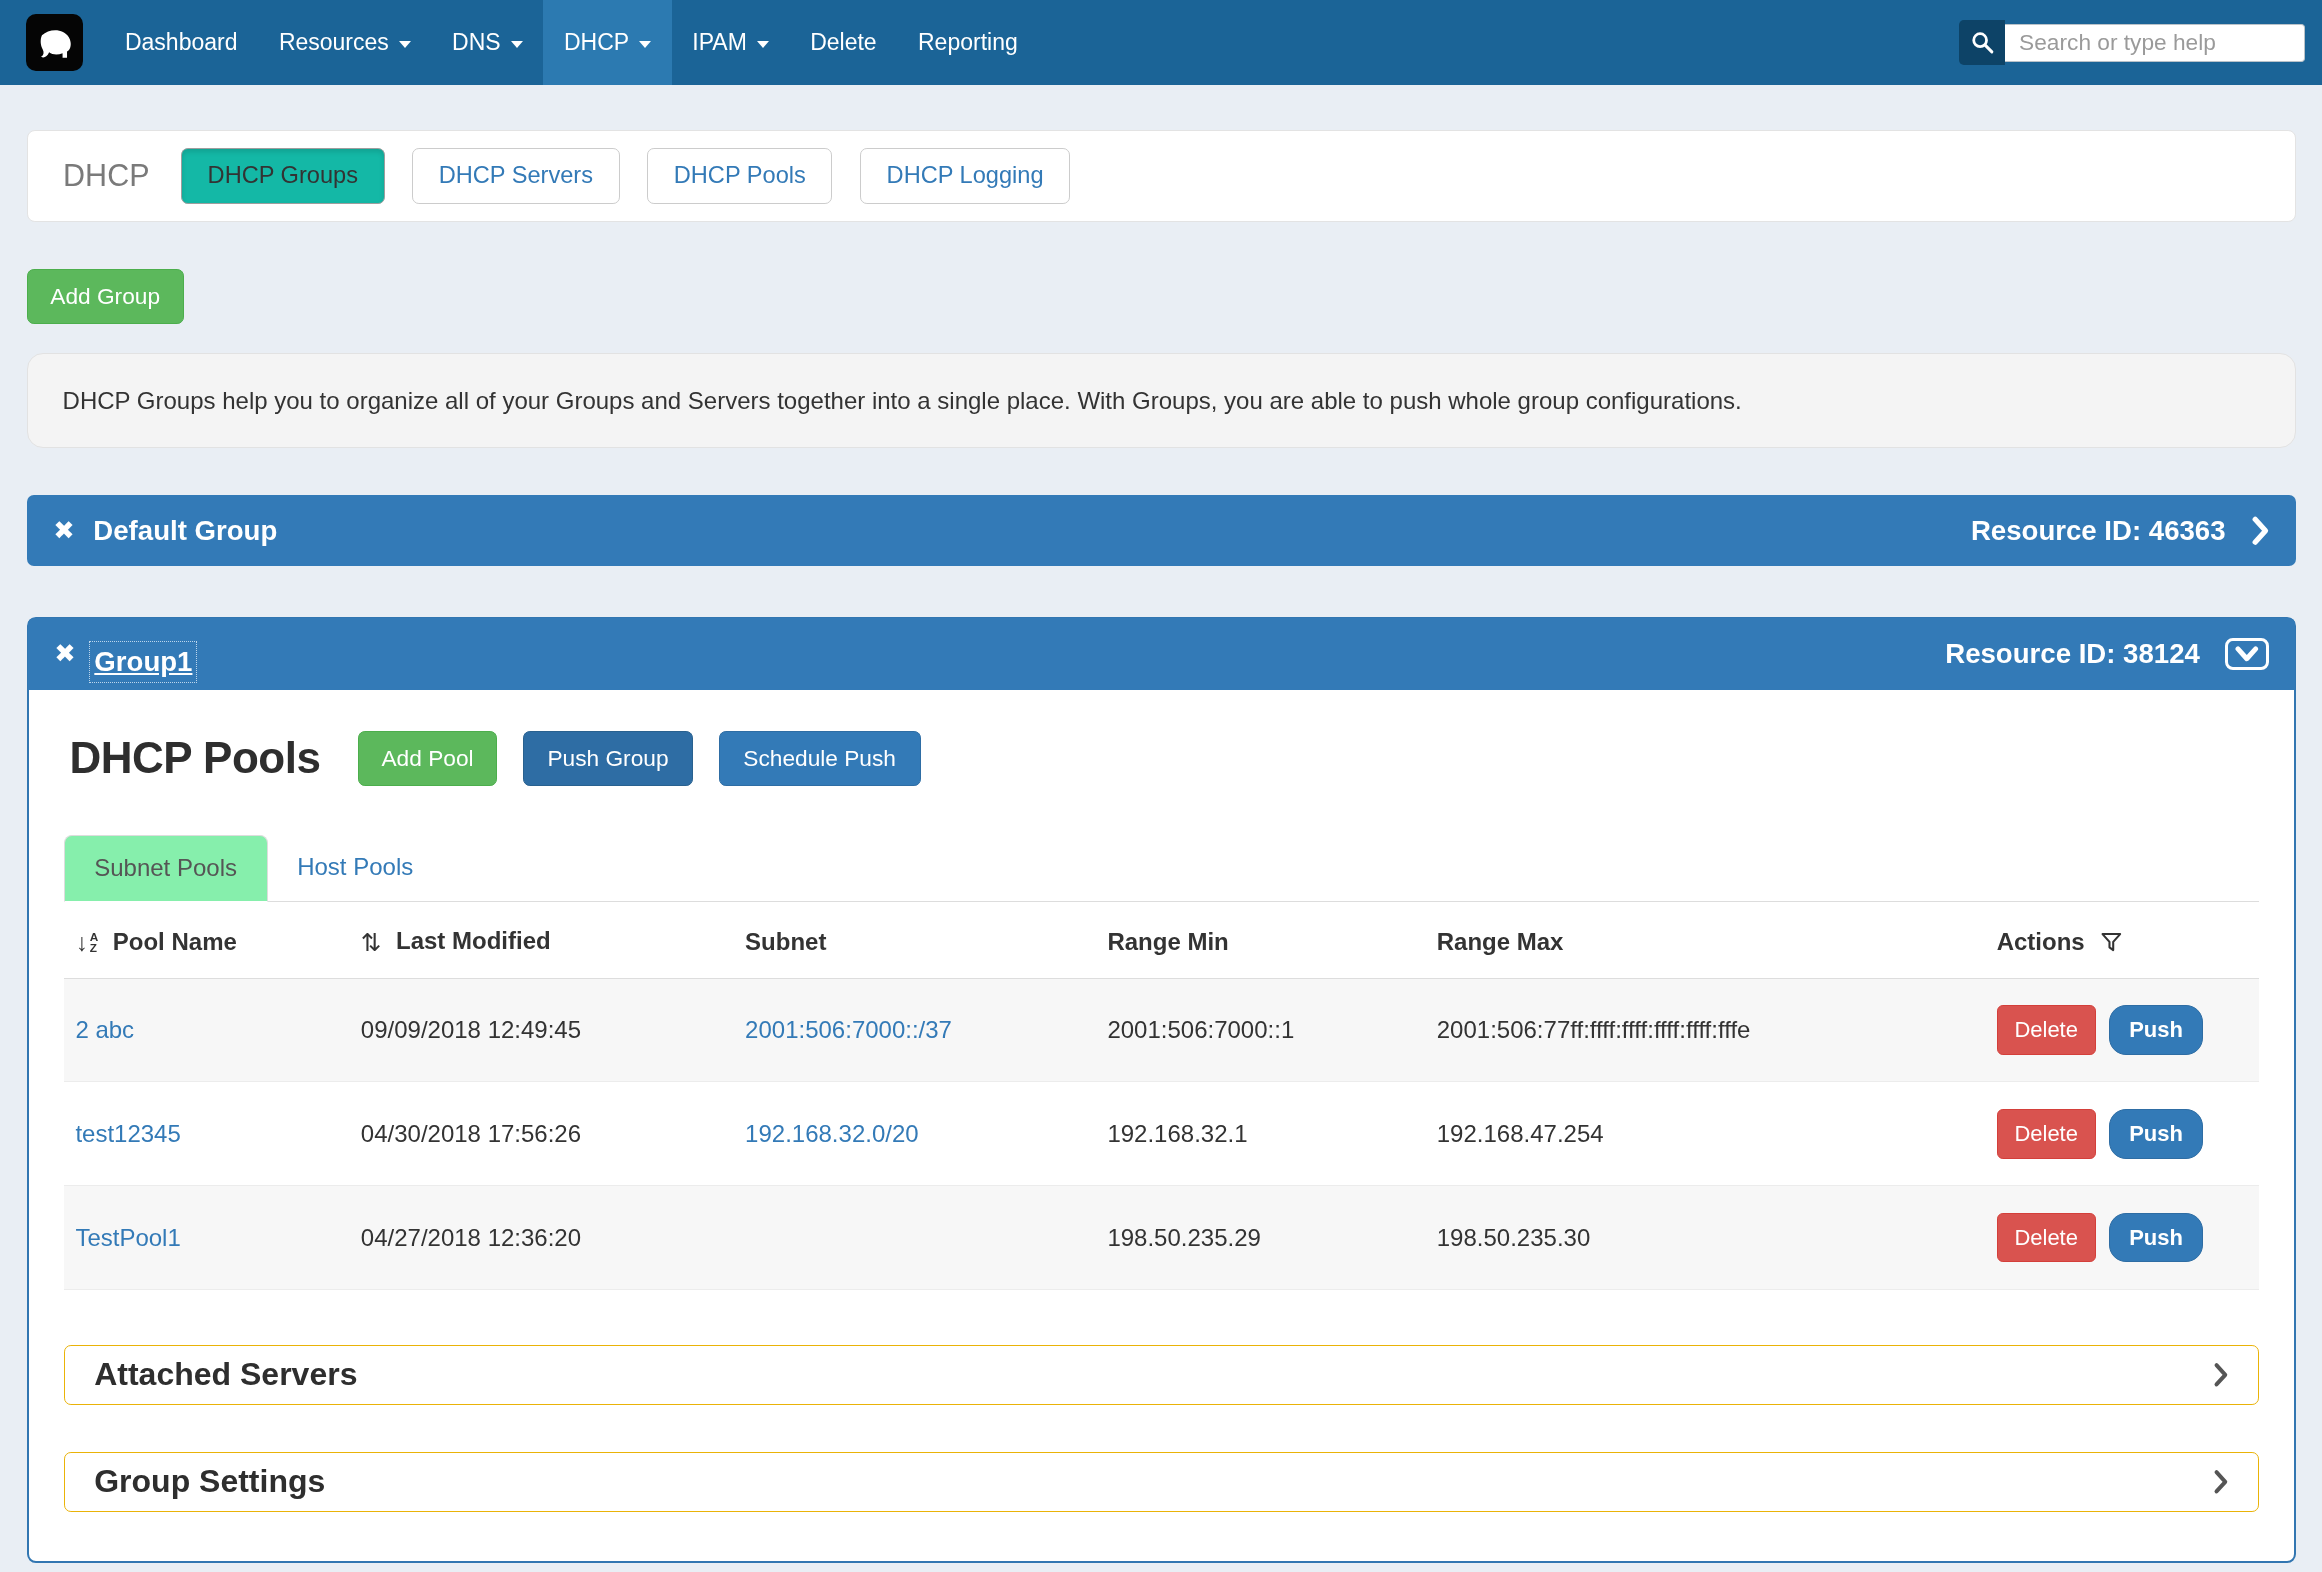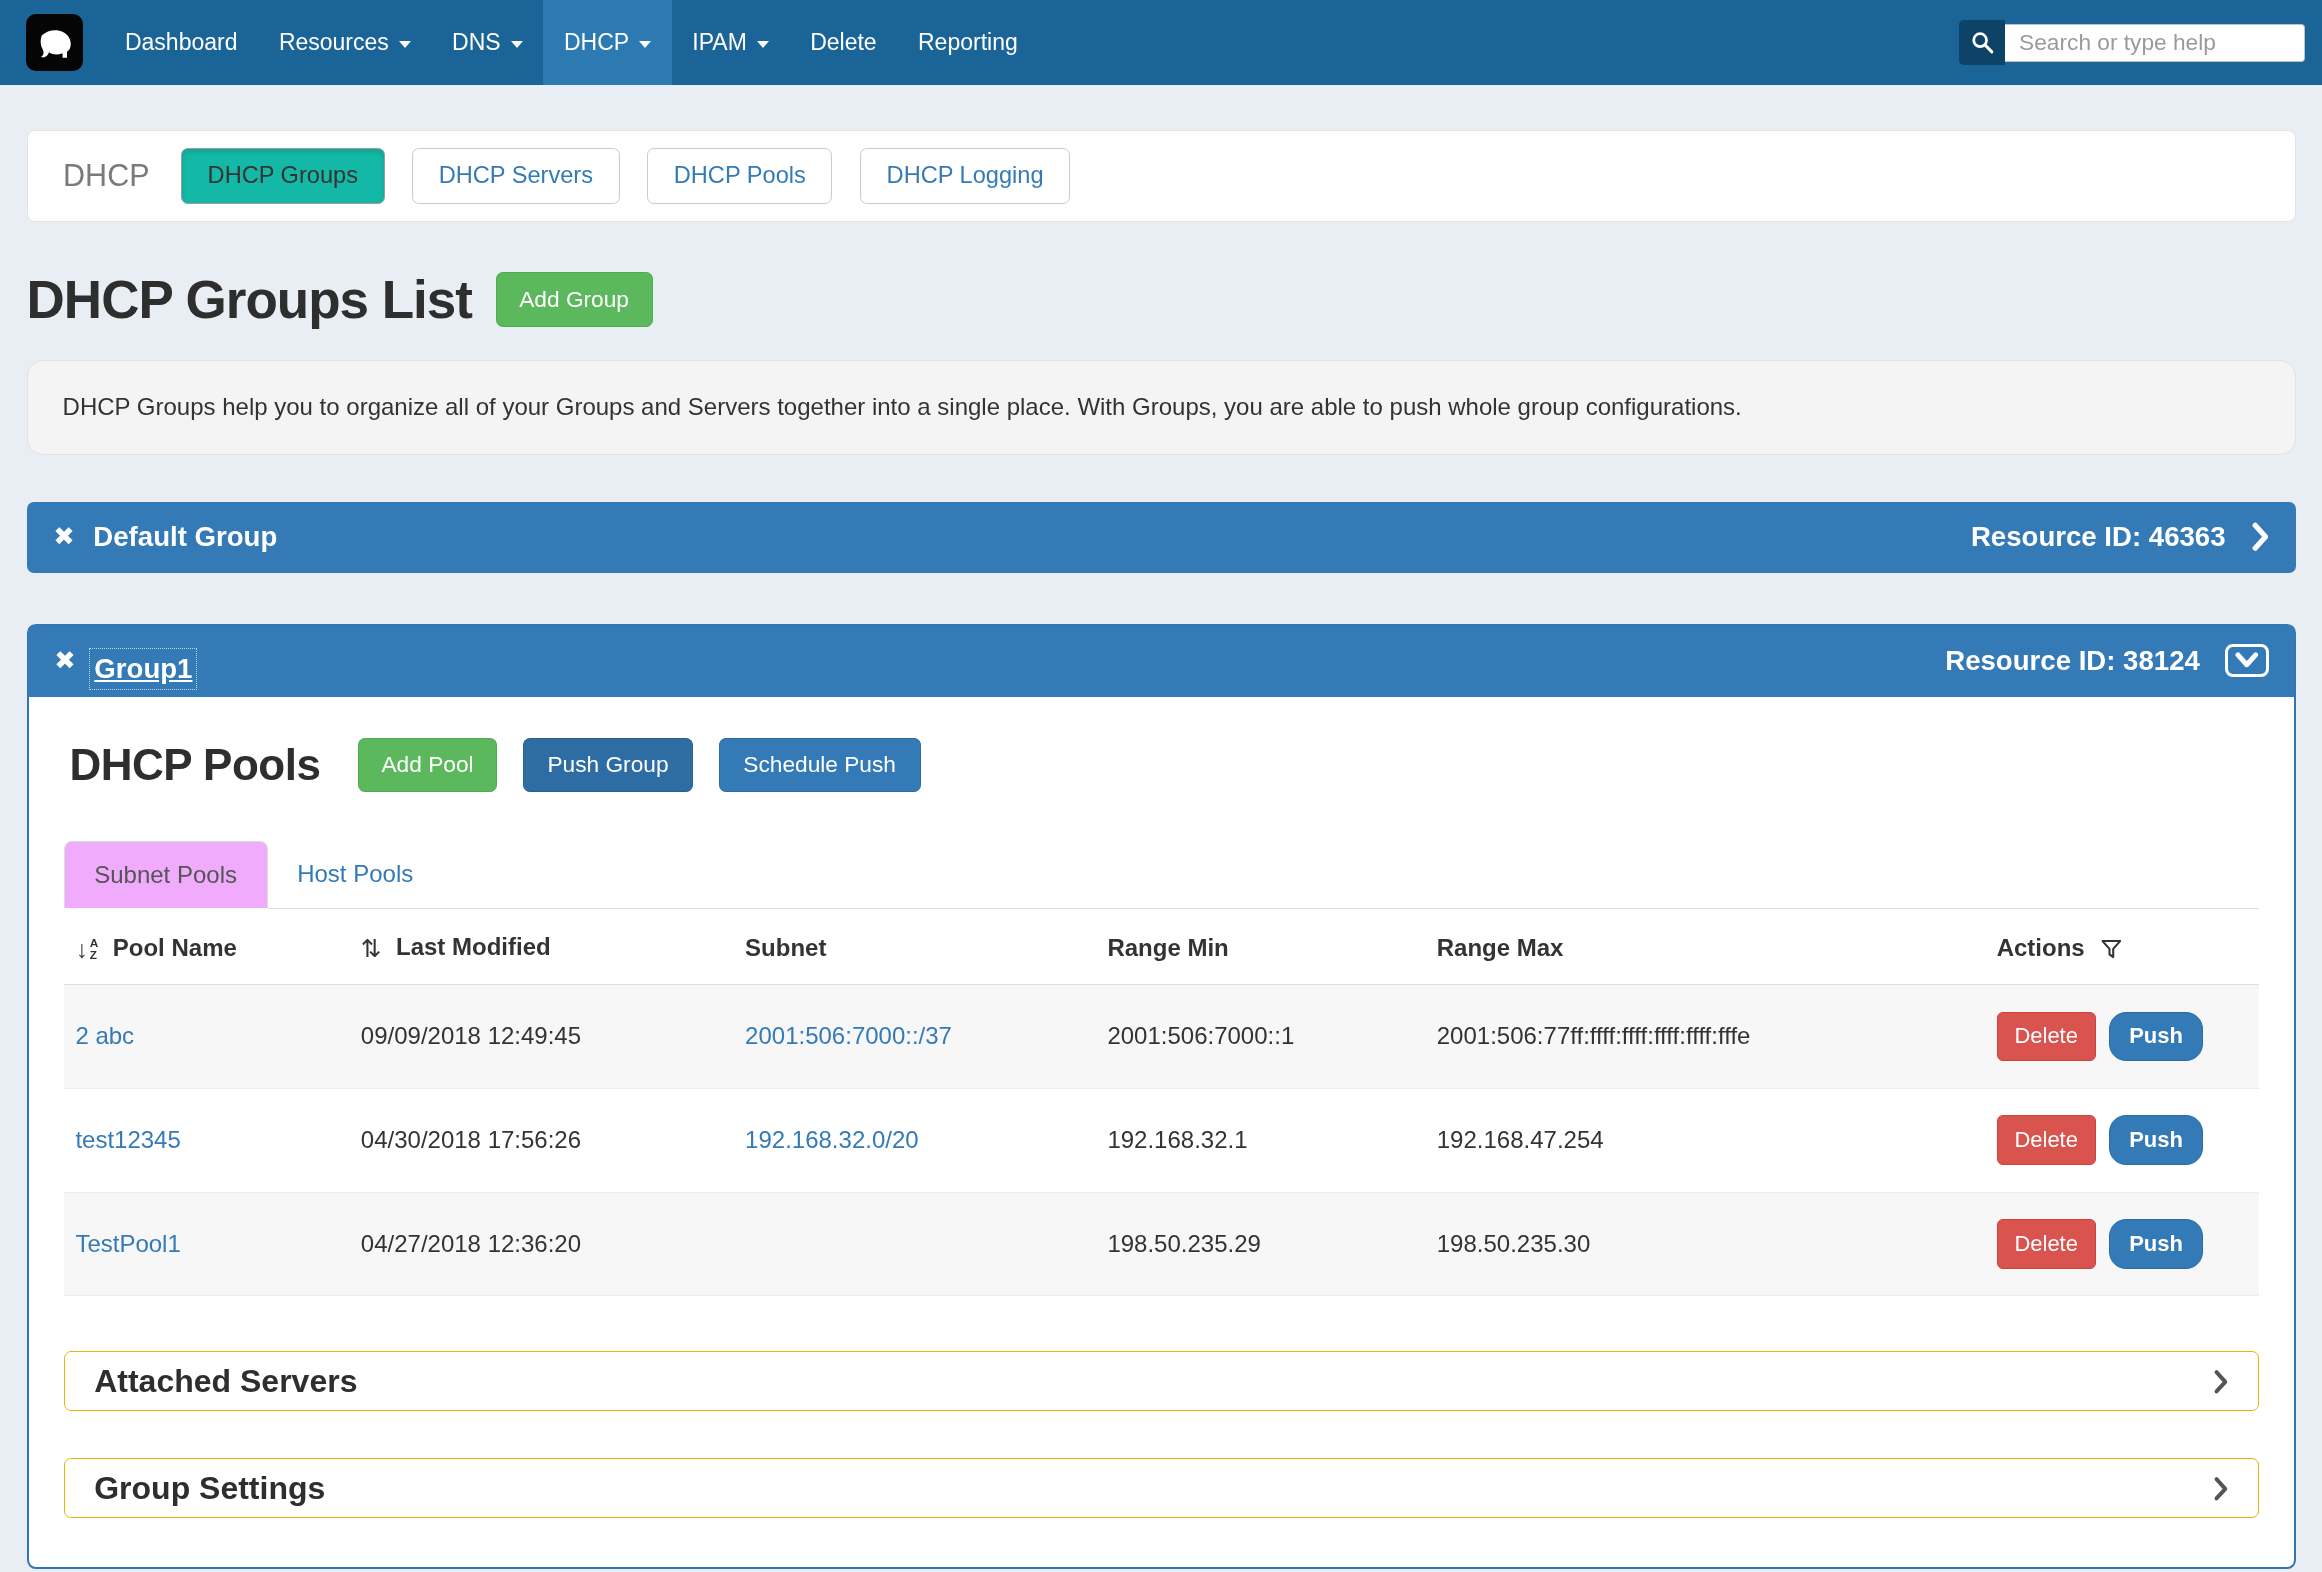--- a/index.html
+++ b/index.html
@@ -173,21 +173,21 @@
   }
   .panel-body { padding: 41px 35px 49px; }
 
   .pools-head { display: flex; align-items: center; gap: 25.6px; }
   h2.pools-title { font-size: 44px; font-weight: 700; margin: 0 11.8px 0 5.9px; color: #2e2e2e; letter-spacing: -0.5px; }
 
   
   .tabs { display: flex; border-bottom: 1px solid #ddd; margin-top: 49px; }
   .tab { font-size: 24px; padding: 18.7px 29.6px; }
   .tab.active {
-    background: #f0abfc;
+    background: #86efac;
     border: 1px solid #ddd;
     border-bottom-color: #fff;
     border-radius: 7.9px 7.9px 0 0;
     margin-bottom: -1px;
     color: #555;
     cursor: default;
   }
   .tab.inactive { color: var(--link, #337ab7); cursor: pointer; }
 
   
@@ -284,21 +284,20 @@
 
   <div class="subnav">
     <span class="subnav-title">DHCP</span>
     <button class="tbtn active">DHCP Groups</button>
     <button class="tbtn">DHCP Servers</button>
     <button class="tbtn">DHCP Pools</button>
     <button class="tbtn">DHCP Logging</button>
   </div>
 
   <div class="page-head">
-    <h1 class="page-title">DHCP Groups List</h1>
     <button class="btn btn-green">Add Group</button>
   </div>
 
   <div class="well">DHCP Groups help you to organize all of your Groups and Servers together into a single place. With Groups, you are able to push whole group configurations.</div>
 
   <div class="group-bar collapsed">
     <span class="x-icon">✖</span>
     <span class="group-name">Default Group</span>
     <span class="bar-right">
       <span class="res-id">Resource ID: 46363</span>

